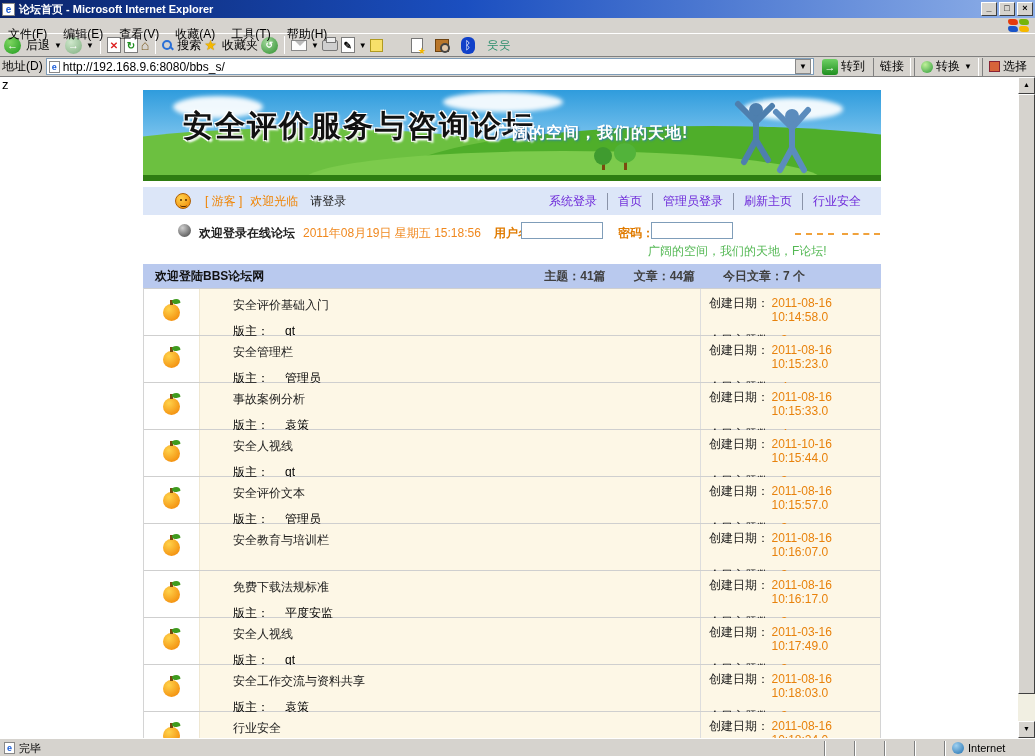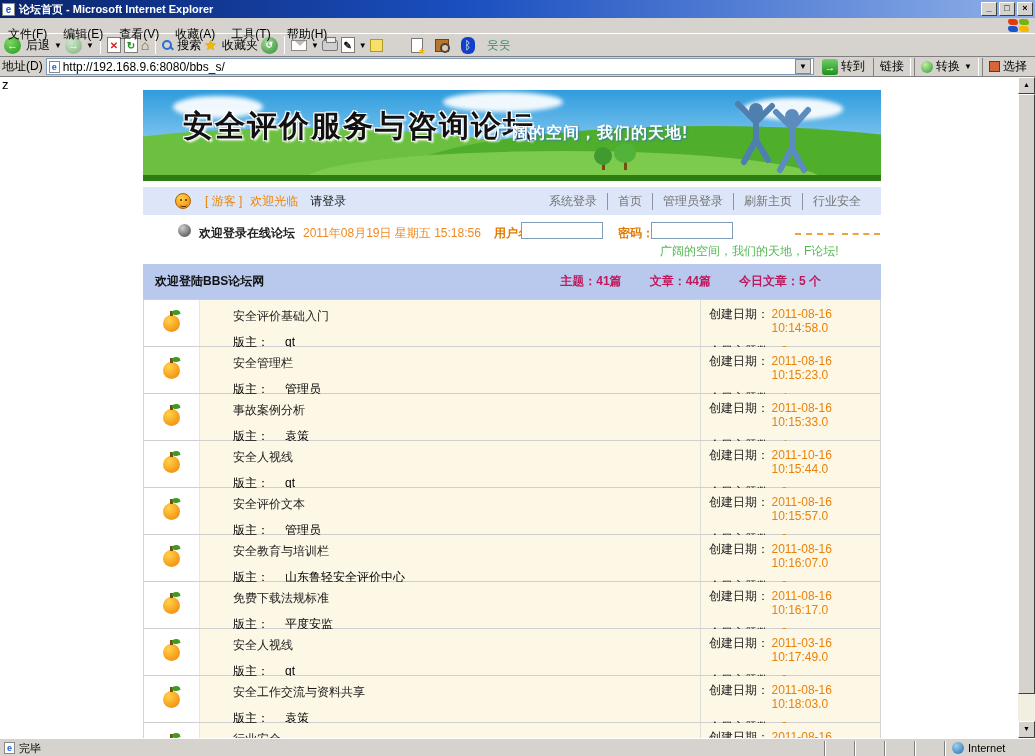--- a/index.html
+++ b/index.html
@@ -96,42 +96,42 @@
     font-size:12px; padding:0 10px 0 32px; color:#222; }
   .smiley { width:16px; height:16px; border-radius:50%; background:radial-gradient(circle at 35% 30%,#ffd34d,#f08300);
     border:1px solid #b05f00; position:relative; margin-right:14px; }
   .smiley::before { content:""; position:absolute; left:4px; top:5px; width:2px; height:2px; background:#5a2d00;
     box-shadow:5px 0 0 #5a2d00; border-radius:50%; }
   .smiley::after { content:""; position:absolute; left:4px; top:9px; width:7px; height:3px;
     border-bottom:1px solid #5a2d00; border-radius:50%; }
   .guest-tag,.welcome-txt { color:#f08300; margin-right:8px; }
   .login-prompt { color:#222; margin-left:4px; }
   .nav-links { margin-left:auto; display:flex; align-items:center; }
-  .nav-links .nav-link { padding:0 10px; color:#737373; cursor:pointer; }
+  .nav-links .nav-link { padding:0 10px; color:#6d28d9; cursor:pointer; }
   .nav-links .nav-link:not(:first-child) { border-left:1px solid #8a93a8; }
 
   
   .loginrow { position:relative; height:44px; background:#fff; font-size:12px; color:#222; }
   .spk-ic { position:absolute; left:35px; top:9px; width:13px; height:13px; border-radius:50%;
     background:radial-gradient(circle at 35% 30%,#cfcfcf,#3c3c3c); }
   .lg-welcome { position:absolute; left:56px; top:10px; font-weight:bold; }
   .lg-date { position:absolute; left:160px; top:10px; color:#f0881e; }
   .lbl-orange { color:#e07b00; font-weight:bold; }
   .u-lbl { position:absolute; left:351px; top:10px; }
   .u-input { position:absolute; left:378px; top:7px; width:82px; height:17px; border:1px solid #7f9db9; font-size:12px; }
   .p-lbl { position:absolute; left:475px; top:10px; }
   .p-input { position:absolute; left:508px; top:7px; width:82px; height:17px; border:1px solid #7f9db9; font-size:12px; }
   .dashes { position:absolute; left:652px; top:18px; width:85px; display:flex; gap:8px; }
   .dashes i { flex:1; border-bottom:2px dashed #f0a23c; }
-  .slogan-green { position:absolute; left:517px; top:28px; color:#54b854; }
-
-  
-  .boardheader { margin-top:5px; height:35px; background:#b9c9ee; display:flex; align-items:center;
+  .slogan-green { position:absolute; left:505px; top:28px; color:#54b854; }
+
+  
+  .boardheader { margin-top:5px; height:24px; background:#b9c9ee; display:flex; align-items:center;
     font-size:12px; font-weight:bold; padding:0 12px; color:#111; }
-  .bh-stats { margin-left:auto; margin-right:48px; display:flex; gap:28px; color:#be185d; }
+  .bh-stats { margin-left:auto; margin-right:64px; display:flex; gap:28px; color:#404040; }
 
   
   .rows { border:1px solid #d4d4d4; border-top:none; }
   .frow { display:flex; height:47px; border-top:1px solid #cfcfcf; }
   .icon-cell { width:55px; background:#fff; display:flex; align-items:center; justify-content:center; }
   .orange-fruit { width:17px; height:17px; border-radius:50%;
     background:radial-gradient(circle at 35% 30%,#ffd24a,#f07f00); position:relative; }
   .orange-fruit::before { content:""; position:absolute; left:7px; top:-4px; width:3px; height:5px; background:#7a4a10; }
   .orange-fruit::after { content:""; position:absolute; left:9px; top:-5px; width:8px; height:5px; background:#3f9b1f;
     border-radius:60% 100% 10% 100%; transform:rotate(-15deg); }
@@ -318,21 +318,21 @@
           <i></i>
         </span>
       <span class="slogan-green">广阔的空间，我们的天地，F论坛!</span>
     </div>
 
     <div class="boardheader">
       <span>欢迎登陆BBS论坛网</span>
       <span class="bh-stats">
         <span>主题：41篇</span>
         <span>文章：44篇</span>
-        <span>今日文章：5 个</span>
+        <span>今日文章：7 个</span>
       </span>
     </div>
 
     <div class="rows" id="rows">
   <div class="frow">
     <div class="icon-cell">
       <span class="orange-fruit"></span>
     </div>
     <div class="main-cell">
       <div><a class="ftitle">安全评价基础入门</a></div>
@@ -439,23 +439,20 @@
       </div>
     </div>
   </div>
 
   <div class="frow">
     <div class="icon-cell">
       <span class="orange-fruit"></span>
     </div>
     <div class="main-cell">
       <div><a class="ftitle">安全教育与培训栏</a></div>
-      <div class="mod-line">
-        <span class="mlabel">版主：</span><span class="fmod">山东鲁轻安全评价中心</span>
-      </div>
     </div>
     <div class="right-cell">
       <div class="rline">
         <span class="rlabel clabel">创建日期：</span>
               <span class="rval cdate">2011-08-16 10:16:07.0</span>
       </div>
       <div class="rline">
         <span class="rlabel tlabel">今日主题数：</span>
               <span class="rval tcount">3</span>
       </div>

